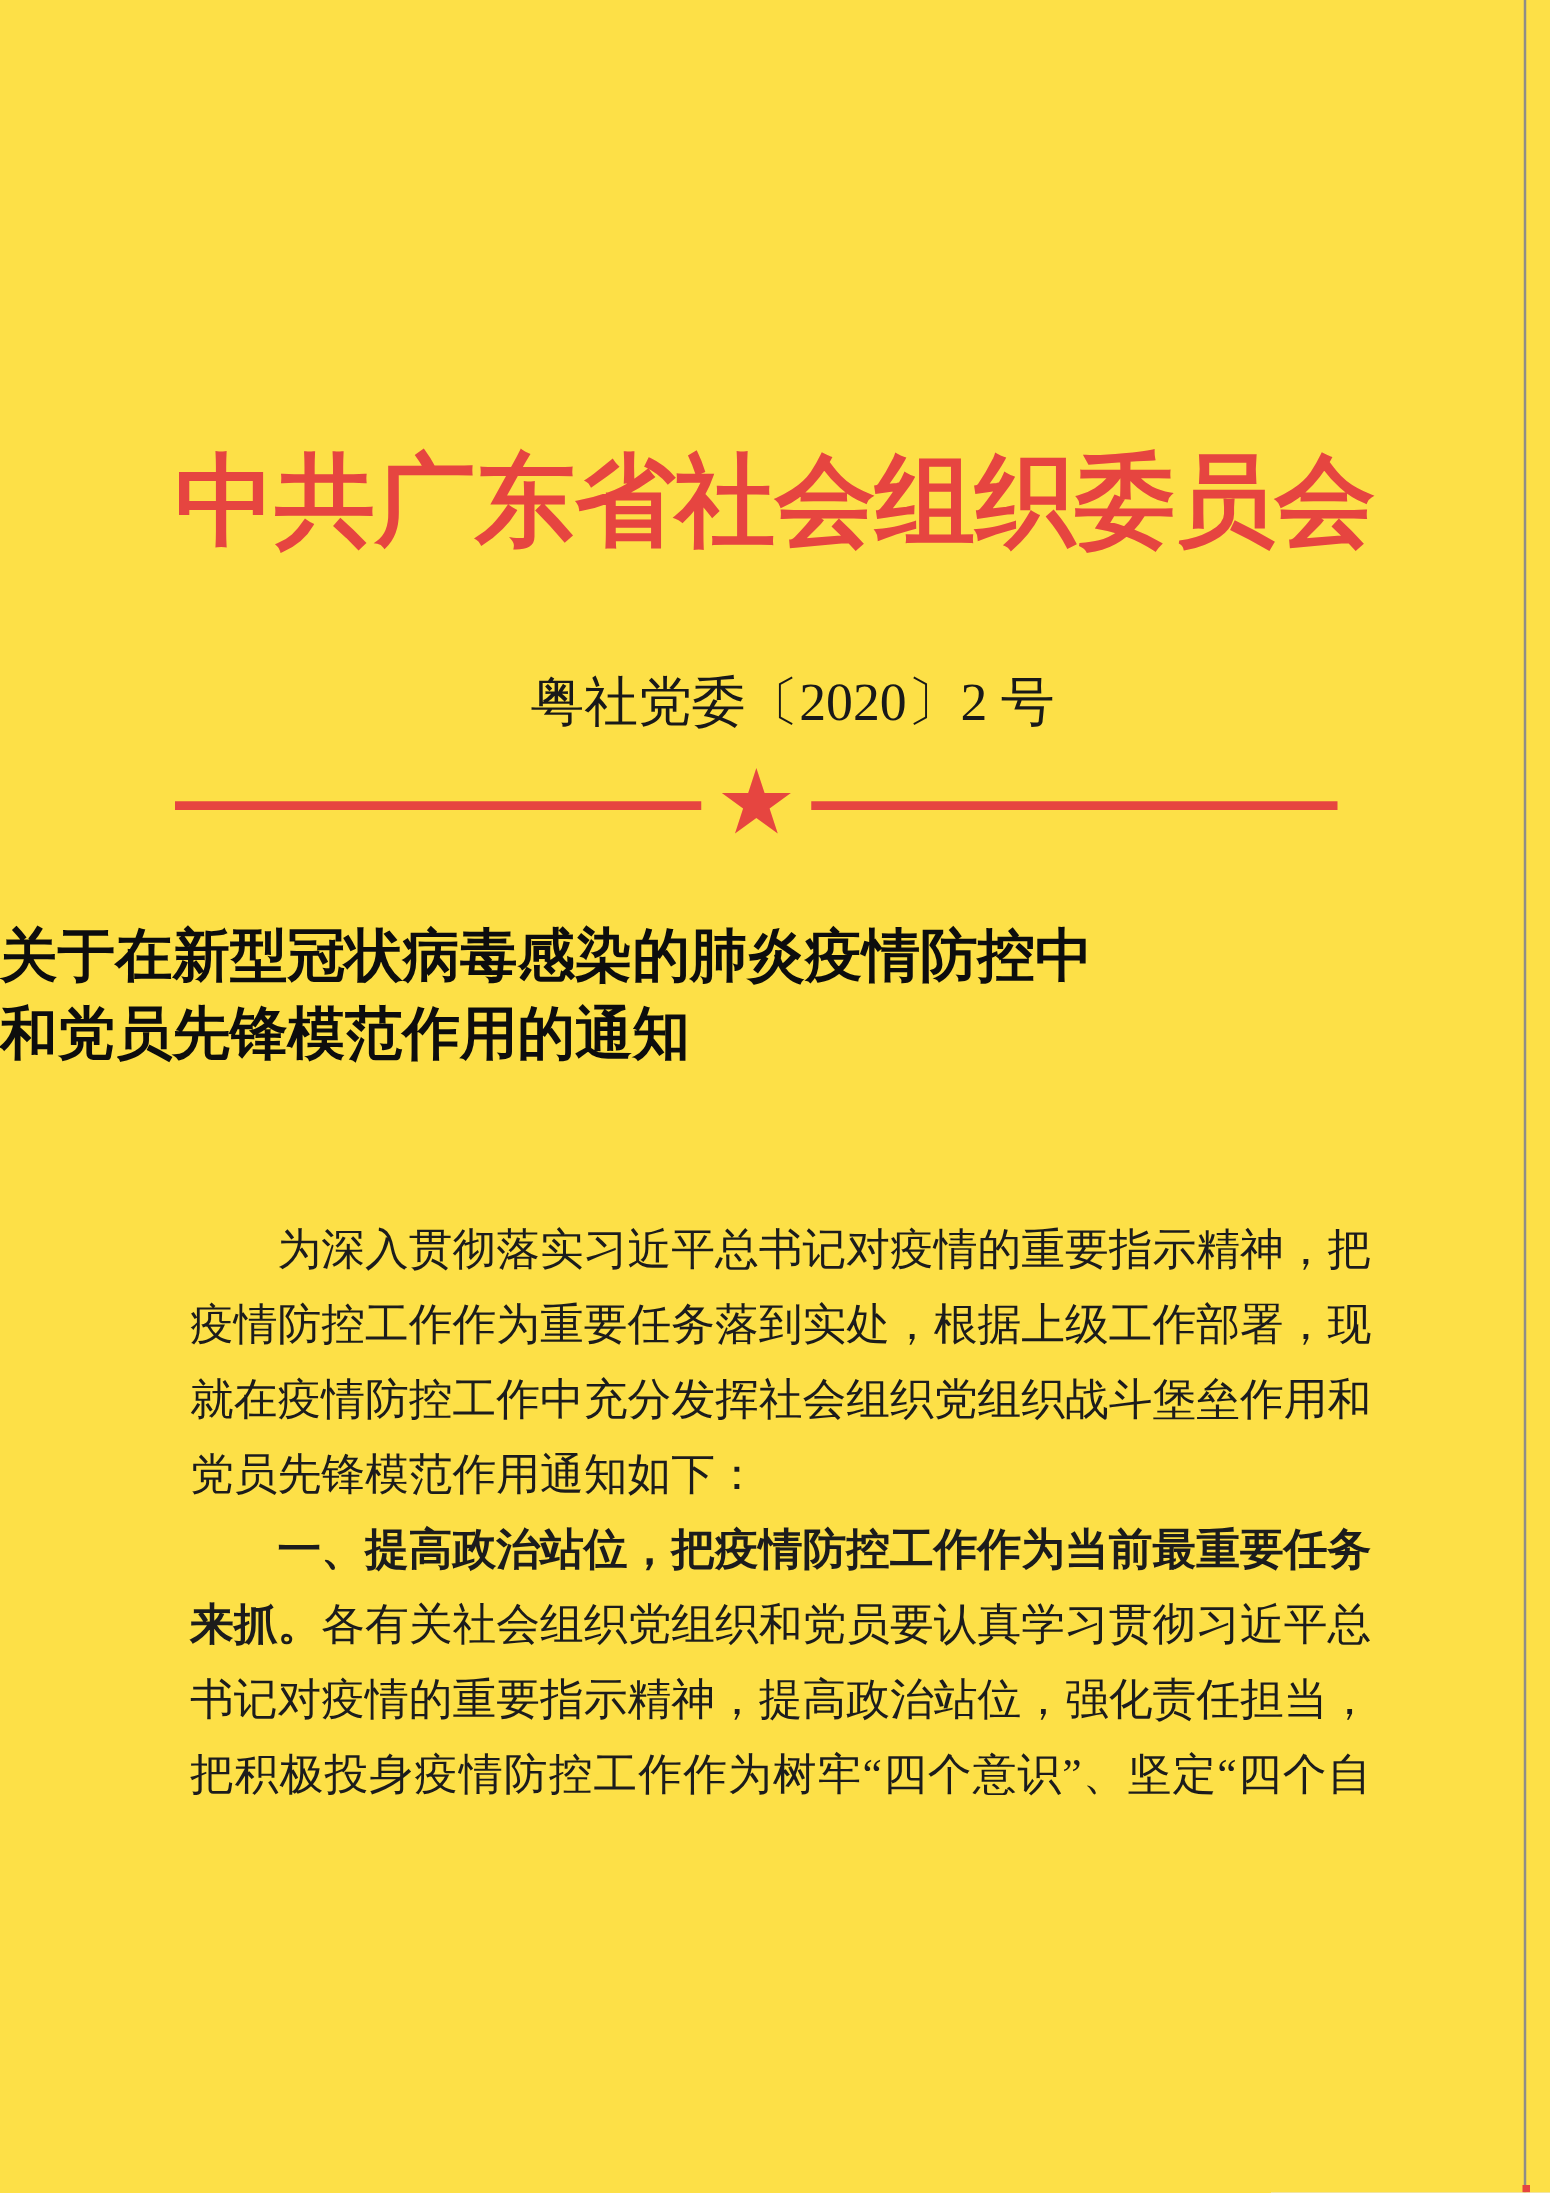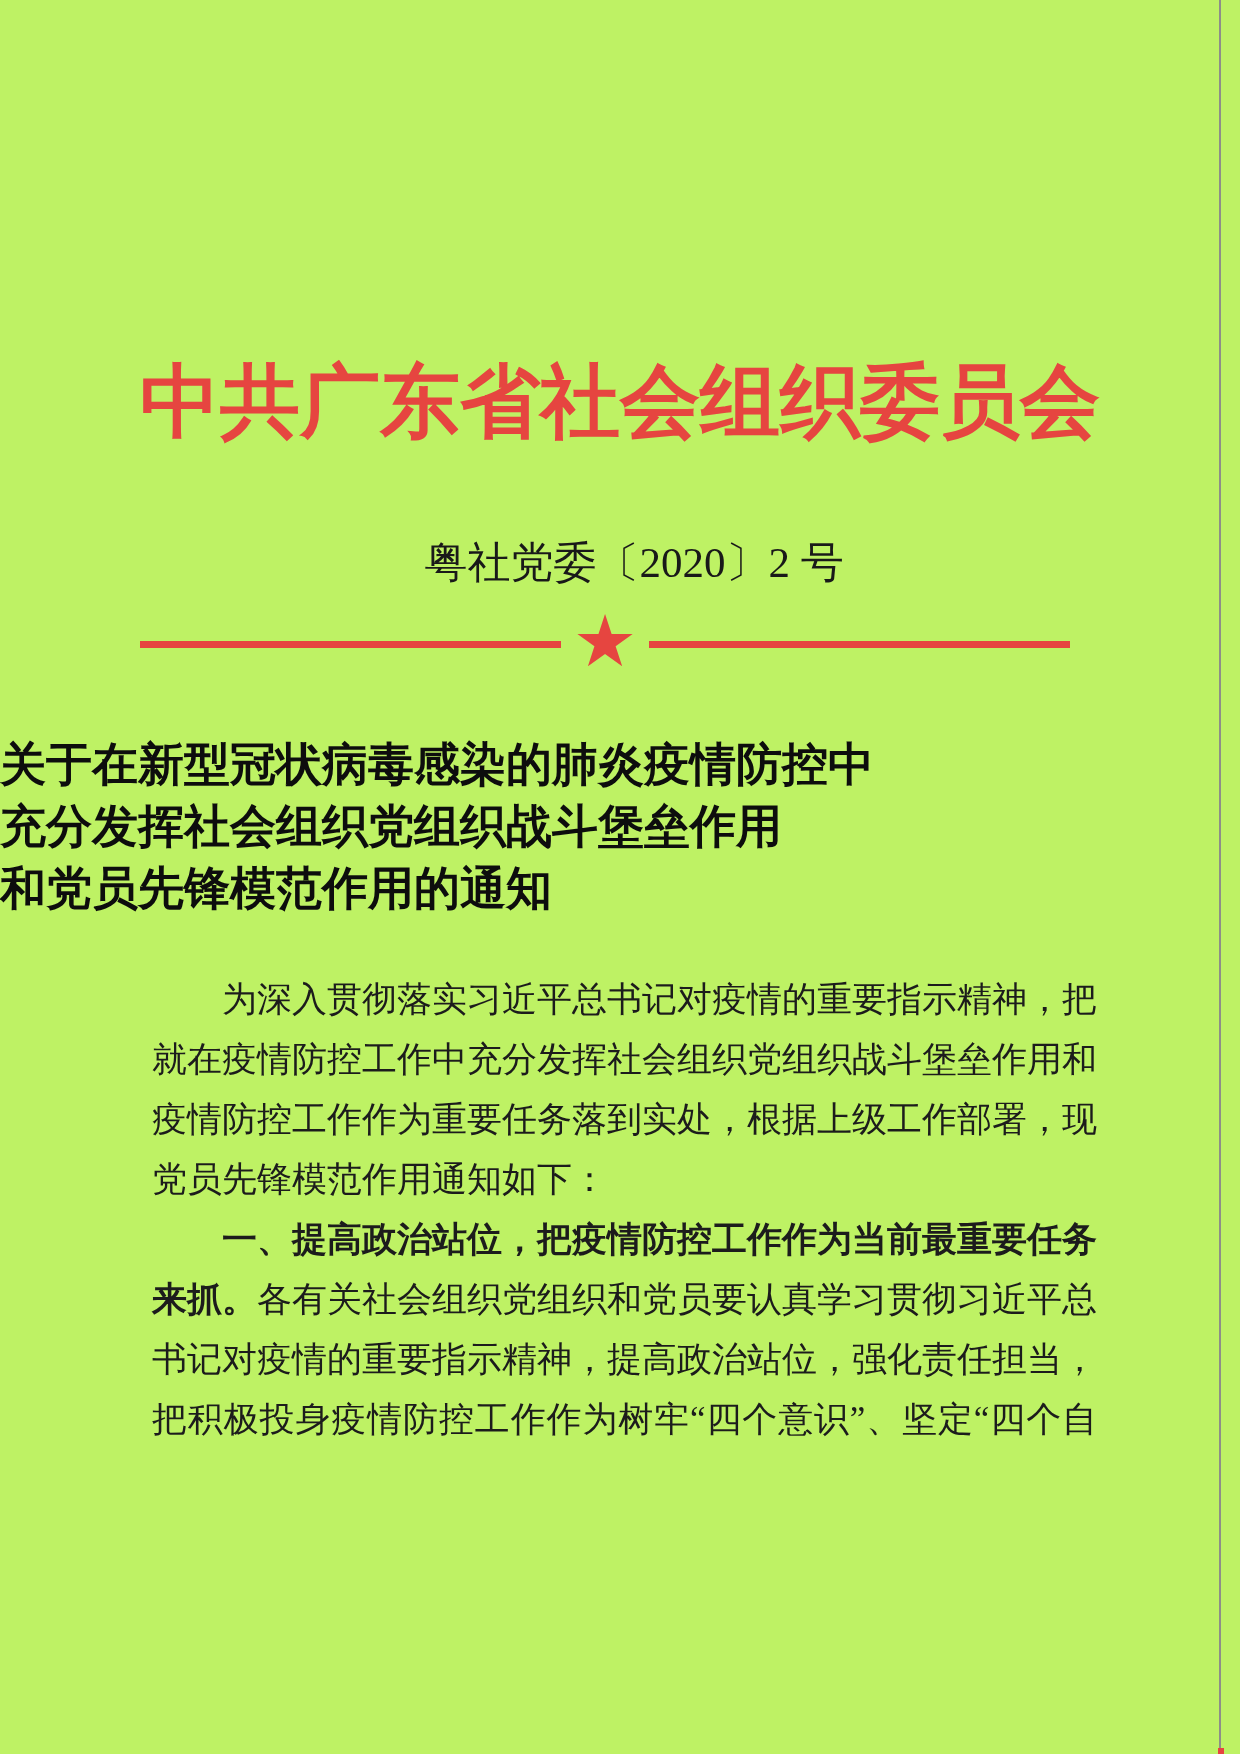--- a/index.html
+++ b/index.html
@@ -1,20 +1,20 @@
 <!DOCTYPE html>
 <html style="--red: #e64540;"><head>
 <meta charset="utf-8">
 <style>
   html,body { margin:0; padding:0; background:#e9e9e9; }
   .page {
     position:relative;
     width:1240px; height:1754px;
     margin:0 auto;
-    background:#bef264;
+    background:#fde047;
     overflow:hidden;
     font-family:"Liberation Serif","DejaVu Serif",serif;
   }
   :root { --red:#e64540; }
 
   .org-title {
     position:absolute; top:352px; left:0; width:100%;
     text-align:center;
     font-size:80px; line-height:100px; font-weight:bold;
     color:var(--red);
@@ -76,28 +76,27 @@
   <div class="doc-number">粤社党委〔2020〕2 号</div>
 
   <div class="divider">
     <div class="rule"></div>
     <span class="star">★</span>
     <div class="rule"></div>
   </div>
 
   <div class="doc-title">
     <div class="title-line">关于在新型冠状病毒感染的肺炎疫情防控中</div>
-    <div class="title-line">充分发挥社会组织党组织战斗堡垒作用</div>
     <div class="title-line">和党员先锋模范作用的通知</div>
   </div>
 
   <div class="body-block" id="body-lines">
       <div class="body-line jf indent"><span class="seg">为深入贯彻落实习近平总书记对疫情的重要指示精神，把</span></div>
+      <div class="body-line jf"><span class="seg">疫情防控工作作为重要任务落到实处，根据上级工作部署，现</span></div>
       <div class="body-line jf"><span class="seg">就在疫情防控工作中充分发挥社会组织党组织战斗堡垒作用和</span></div>
-      <div class="body-line jf"><span class="seg">疫情防控工作作为重要任务落到实处，根据上级工作部署，现</span></div>
       <div class="body-line"><span class="seg">党员先锋模范作用通知如下：</span></div>
       <div class="body-line jf indent"><span class="seg bold">一、提高政治站位，把疫情防控工作作为当前最重要任务</span></div>
       <div class="body-line jf"><span class="seg bold">来抓。</span><span class="seg">各有关社会组织党组织和党员要认真学习贯彻习近平总</span></div>
       <div class="body-line jf"><span class="seg">书记对疫情的重要指示精神，提高政治站位，强化责任担当，</span></div>
       <div class="body-line jf"><span class="seg">把积极投身疫情防控工作作为树牢“四个意识”、坚定“四个自</span></div>
     </div>
 
   <div class="scan-edge"></div>
   <div class="scan-dot"></div>
 

